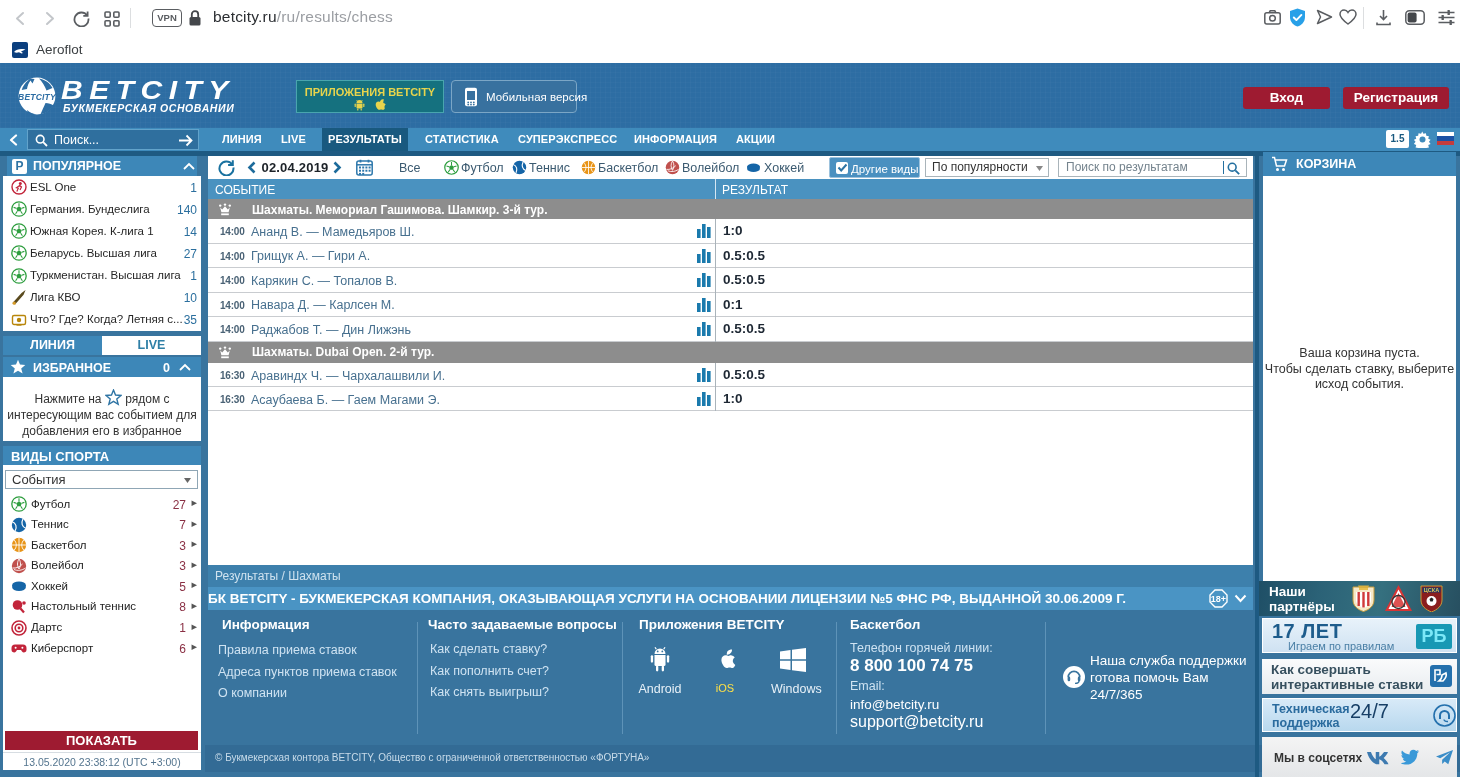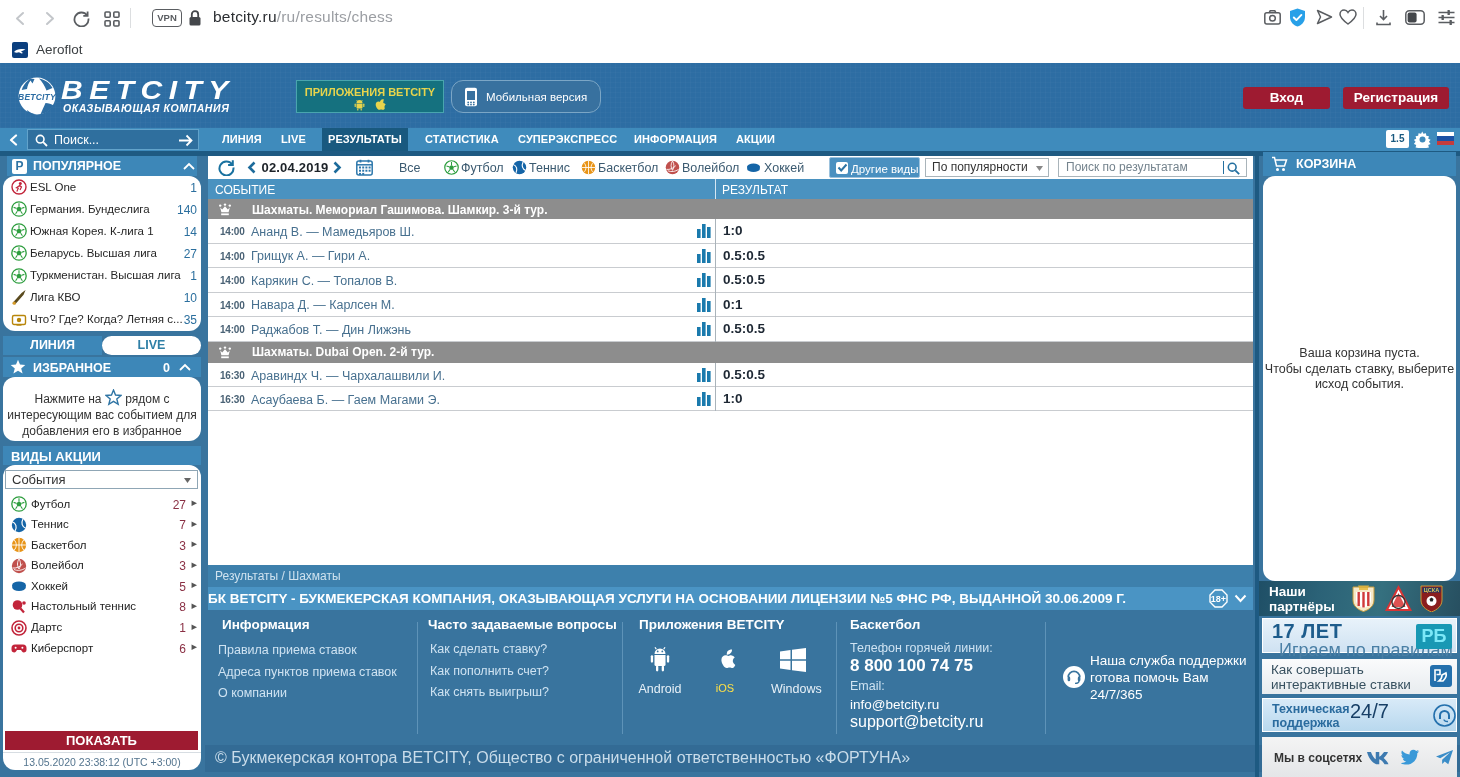--- a/index.html
+++ b/index.html
@@ -26,21 +26,21 @@
 #hdr { position:absolute; left:0; top:0; width:1460px; height:65px;
   background:#2d6da3;
   background-image:repeating-linear-gradient(90deg, rgba(255,255,255,0.025) 0 1px, transparent 1px 5px),
                    repeating-linear-gradient(0deg, rgba(255,255,255,0.02) 0 1px, transparent 1px 5px);
 }
 #nav { position:absolute; left:0; top:65px; width:1460px; height:23px; background:#3f8bbc; }
 #below { position:absolute; left:0; top:88px; width:1460px; height:626px; background:#39749e; }
 .tab { position:absolute; top:0; height:23px; line-height:23px; color:#fff; font-weight:bold; font-size:11px; letter-spacing:0.1px; white-space:nowrap; }
 
 .sideblue { background:#3d87b8; color:#fff; }
-.white { background:#fff;border-radius:12px; }
+.white { background:#fff; }
 svg { display:block; }
 .prow { position:relative; height:22.14px; }
 .prow .pico { position:absolute; left:8px; top:3px; }
 .prow .ptxt { position:absolute; left:27px; top:4.5px; font-size:11.5px; color:#262626; white-space:nowrap; }
 .prow .pcnt { position:absolute; right:4px; top:4.5px; font-size:12px; color:#2b6f9e; }
 .srow { position:relative; height:20.6px; }
 .srow .pico { position:absolute; left:8px; top:2px; }
 .srow .stxt { position:absolute; left:28px; top:3.5px; font-size:11.5px; color:#222; white-space:nowrap; }
 .srow .scnt { position:absolute; right:15px; top:3.5px; font-size:12px; color:#8a3044; }
 .srow .sarr { position:absolute; right:4px; top:2px; font-size:11px; color:#555; }
@@ -128,21 +128,21 @@
 
       <svg class="abs" style="left:18px;top:14px" width="38" height="38" viewBox="0 0 38 38">
         <circle cx="19" cy="19" r="18.4" fill="#fff"></circle>
         <path d="M10 3.5 C7 6 4.5 9.5 3.7 13 L9 12 C9.5 9 10.5 6 12.5 3.5 L14.5 6.5 L16.5 2 L12 1.6 Z" fill="#2d6da3"></path>
         <path d="M21 1.5 C27 2.5 32 6 34.5 11 L28.5 13.5 C27 9 24 4.5 21 1.5 Z" fill="#2d6da3"></path>
         <path d="M27.5 26 C30.5 26 33.5 27 35.5 28.5 C32.5 33.5 27.5 36.5 22.5 37.2 C24 33.5 26 29.5 27.5 26 Z" fill="#2d6da3"></path>
         <path d="M9 33 C12 35.5 15 36.8 18 37.2 L10 37.5 Z" fill="#2d6da3"></path>
         <text x="19" y="22.5" text-anchor="middle" font-size="8.5" font-weight="bold" fill="#2d6da3" font-family="Liberation Sans,sans-serif" font-style="italic" letter-spacing="0.2">BETCITY</text>
       </svg>
       <div class="abs" style="left:61px;top:12px;font-size:30px;font-weight:bold;color:#fff;font-style:italic;letter-spacing:6.5px;transform:scaleY(0.88);transform-origin:top left">BETCITY</div>
-      <div class="abs" style="left:63px;top:39px;font-size:10.5px;font-weight:bold;color:#fff;font-style:italic;letter-spacing:0.6px">ОКАЗЫВАЮЩАЯ КОМПАНИЯ</div>
+      <div class="abs" style="left:63px;top:39px;font-size:10.5px;font-weight:bold;color:#fff;font-style:italic;letter-spacing:0.6px">БУКМЕКЕРСКАЯ ОСНОВАНИИ</div>
 
       <div class="abs" style="left:296px;top:17px;width:148px;height:33px;background:#15717f;border:1px solid #49a5ae;text-align:center">
         <div style="font-size:11px;font-weight:bold;color:#e8d44c;margin-top:5px">ПРИЛОЖЕНИЯ BETCITY</div>
         <div style="margin-top:0px;line-height:12px">
           <svg style="display:inline-block;vertical-align:middle" width="11" height="12" viewBox="0 0 11 12">
               <g fill="#e8d44c">
                 <path d="M2.5 4.5 h6 v4 a1 1 0 0 1 -1 1 h-4 a1 1 0 0 1 -1 -1 Z"></path>
                 <path d="M2.5 4 a3 3 0 0 1 6 0 Z"></path>
                 <path d="M3.3 2.2 l-0.7-1.1 M7.7 2.2 l0.7-1.1" stroke="#e8d44c" stroke-width="0.7"></path>
                 <rect x="0.6" y="4.6" width="1.2" height="3.4" rx="0.6"></rect>
@@ -153,21 +153,21 @@
             </svg>
           <svg style="display:inline-block;vertical-align:middle;margin-left:5px" width="11" height="13" viewBox="0 0 11 13">
               <g fill="#e8d44c">
                 <path d="M5.6 3.6 c0.9-1.2 2.4-1.3 3.2-1.2 c0.1 0.8-0.2 1.9-0.9 2.7 c-0.7 0.9-1.9 1.4-3 1.2 c-0.2-0.9 0.2-2 0.7-2.7 Z" transform="translate(0,-1.2)"></path>
                 <path d="M8.3 6.2 c1 0.1 1.9 0.7 2.4 1.5 c-1.2 0.8-1.6 2.4-0.9 3.7 c-0.4 0.9-1 1.6-1.8 1.6 c-0.7 0.1-1-0.4-1.9-0.4 c-0.9 0-1.2 0.4-1.9 0.4 c-1.5-0.1-3.5-3-3.5-5.3 c0-2 1.4-3 2.7-3 c0.8 0 1.5 0.5 2 0.5 c0.5 0 1.7-0.6 2.9-1 Z" transform="translate(0,-1.2)"></path>
               </g>
             </svg>
         </div>
       </div>
 
-      <div class="abs" style="left:451px;top:17px;width:150px;height:33px;background:#38719f;border:1px solid #7ba6c6;border-radius:12px">
+      <div class="abs" style="left:451px;top:17px;width:126px;height:33px;background:#38719f;border:1px solid #7ba6c6;border-radius:4px">
         <svg class="abs" style="left:12px;top:6px" width="14" height="20" viewBox="0 0 14 20">
             <rect x="1" y="0.8" width="12" height="18.4" rx="2" fill="#fff"></rect>
             <rect x="3" y="4" width="8" height="9" fill="#38719f"></rect>
             <g fill="#38719f">
               <circle cx="4.2" cy="15.4" r="0.9"></circle>
               <circle cx="7" cy="15.4" r="0.9"></circle>
               <circle cx="9.8" cy="15.4" r="0.9"></circle>
               <circle cx="4.2" cy="17.6" r="0.9"></circle>
               <circle cx="7" cy="17.6" r="0.9"></circle>
               <circle cx="9.8" cy="17.6" r="0.9"></circle>
@@ -310,21 +310,21 @@
               <path d="M1 7 L6 2 L11 7" fill="none" stroke="#fff" stroke-width="1.8"></path>
             </svg>
         </div>
         <div class="abs white" style="left:0;top:221px;width:198px;height:64px;color:#333;font-size:12px;text-align:center">
           <div style="margin-top:12px;line-height:16px">Нажмите на <svg style="display:inline-block;vertical-align:-3px" width="17" height="17" viewBox="0 0 16 16">
                 <path d="M8 1 L9.9 5.7 L15 6.1 L11.1 9.4 L12.4 14.4 L8 11.7 L3.6 14.4 L4.9 9.4 L1 6.1 L6.1 5.7 Z" fill="none" stroke="#2e74a4" stroke-width="1.3"></path>
               </svg> рядом с<br>интересующим вас событием для<br>добавления его в избранное</div>
         </div>
 
         <div class="abs sideblue" style="left:0;top:290px;width:198px;height:19px">
-          <div class="abs" style="left:8px;top:3px;font-size:13px;font-weight:bold">ВИДЫ АКЦИИ</div>
+          <div class="abs" style="left:8px;top:3px;font-size:13px;font-weight:bold">ВИДЫ СПОРТА</div>
         </div>
         <div class="abs white" style="left:0;top:309px;width:198px;height:305px" id="sportwrap">
           <div class="abs" style="left:2px;top:5px;width:193px;height:19px;background:#fff;border:1px solid #8fa6b5;font-size:13px;color:#333;line-height:17px;padding-left:6px">События
             <svg class="abs" style="right:6px;top:7px" width="7" height="5" viewBox="0 0 7 5">
                 <path d="M0 0 L7 0 L3.5 5 Z" fill="#666"></path>
               </svg>
           </div>
           <div class="abs" id="sports" style="left:0;top:29px;width:198px">
             <div class="srow">
                 <span class="pico"><svg width="16" height="16" viewBox="0 0 16 16">
@@ -708,21 +708,21 @@
               <circle cx="11" cy="11" r="11" fill="#fff"></circle>
               <path d="M5.2 11.2 a5.8 5.8 0 0 1 11.6 0" fill="none" stroke="#39749e" stroke-width="1.7"></path>
               <rect x="4.6" y="10.6" width="2.6" height="4.6" rx="1.3" fill="#39749e"></rect>
               <rect x="14.8" y="10.6" width="2.6" height="4.6" rx="1.3" fill="#39749e"></rect>
               <path d="M16 15 c0 1.6-1.8 2.4-4 2.4" fill="none" stroke="#39749e" stroke-width="1.4"></path>
             </svg>
           <div class="abs" style="left:882px;top:42px;font-size:13.5px;line-height:17px">Наша служба поддержки<br>готова помочь Вам<br>24/7/365</div>
         </div>
       </div>
 
-      <div class="abs" style="left:205px;top:594px;width:1255px;height:27px;background:#336b95;color:#c9dcea;font-size:16px;line-height:25px"><span style="margin-left:10px">© Букмекерская контора BETCITY, Общество с ограниченной ответственностью «ФОРТУНА»</span></div>
+      <div class="abs" style="left:205px;top:594px;width:1255px;height:27px;background:#336b95;color:#c9dcea;font-size:10px;line-height:25px"><span style="margin-left:10px">© Букмекерская контора BETCITY, Общество с ограниченной ответственностью «ФОРТУНА»</span></div>
 
       <div class="abs" style="left:1255px;top:0;width:4px;height:626px;background:#1e5a82"></div>
       <div class="abs" id="right" style="left:1259px;top:0;width:201px;height:626px">
         <div class="abs sideblue" style="left:4px;top:1px;width:193px;height:24px">
           <svg class="abs" style="left:8px;top:4px" width="18" height="16" viewBox="0 0 18 16">
               <g fill="none" stroke="#fff" stroke-width="1.5">
                 <path d="M1 1.5 h2.5 l2 8.5 h8 l2-6 H4.5"></path>
               </g>
               <circle cx="6.5" cy="13.5" r="1.5" fill="#fff"></circle>
               <circle cx="12.5" cy="13.5" r="1.5" fill="#fff"></circle>
@@ -760,26 +760,26 @@
               <path d="M11.5 13.5 l2 1.5 -0.8 2.5 h-2.4 l-0.8 -2.5 Z" fill="#222"></path>
             </svg>
         </div>
 
         <div class="abs white" style="left:4px;top:25px;width:193px;height:405px">
           <div style="margin-top:170px;text-align:center;font-size:12.5px;color:#333;line-height:15.5px">Ваша корзина пуста.<br>Чтобы сделать ставку, выберите<br>исход события.</div>
         </div>
 
         <div class="abs" style="left:3px;top:467px;width:195px;height:35px;background:linear-gradient(180deg,#e8f2fa,#cfe2f2);border:1px solid #fff">
           <div class="abs" style="left:9px;top:1px;font-size:20px;font-weight:bold;color:#1d5c8c;letter-spacing:0.5px">17 ЛЕТ</div>
-          <div class="abs" style="left:16px;top:21px;font-size:18px;color:#4a7fa5;white-space:nowrap">Играем по правилам</div>
+          <div class="abs" style="left:25px;top:21px;font-size:11px;color:#4a7fa5;white-space:nowrap">Играем по правилам</div>
           <div class="abs" style="left:153px;top:5px;width:36px;height:25px;background:#1898b4;border-radius:2px;color:#7ce8f8;font-weight:bold;font-size:18px;text-align:center;line-height:25px">РБ</div>
         </div>
 
         <div class="abs" style="left:3px;top:508px;width:195px;height:35px;background:linear-gradient(180deg,#fafbfc,#e8ecef)">
-          <div class="abs" style="left:9px;top:3px;font-size:13.5px;font-weight:normal;color:#37505f;line-height:15px">Как совершать<br>интерактивные ставки</div>
+          <div class="abs" style="left:9px;top:3px;font-size:13.5px;font-weight:bold;color:#37505f;line-height:15px">Как совершать<br>интерактивные ставки</div>
           <svg class="abs" style="left:168px;top:6px" width="22" height="22" viewBox="0 0 22 22">
               <rect x="0" y="0" width="22" height="22" rx="3" fill="#2470ad"></rect>
               <path d="M5 16 V5 h5 v4.5 H6.5 M13 16 c2-2 4-5 3-8 l-4 2 c0 2.5-1 4.5-3 6 Z" fill="none" stroke="#fff" stroke-width="1.6"></path>
             </svg>
         </div>
 
         <div class="abs" style="left:3px;top:547px;width:195px;height:34px;background:linear-gradient(180deg,#d8eaf8,#b8d8ee);border:1px solid #fff">
           <div class="abs" style="left:9px;top:3px;font-size:12.5px;font-weight:bold;color:#2a6b9e;line-height:14px">Техническая<br>поддержка</div>
           <div class="abs" style="left:87px;top:1px;font-size:20px;font-weight:normal;color:#173f66">24/7</div>
           <svg class="abs" style="left:170px;top:5px" width="23" height="23" viewBox="0 0 23 23">

